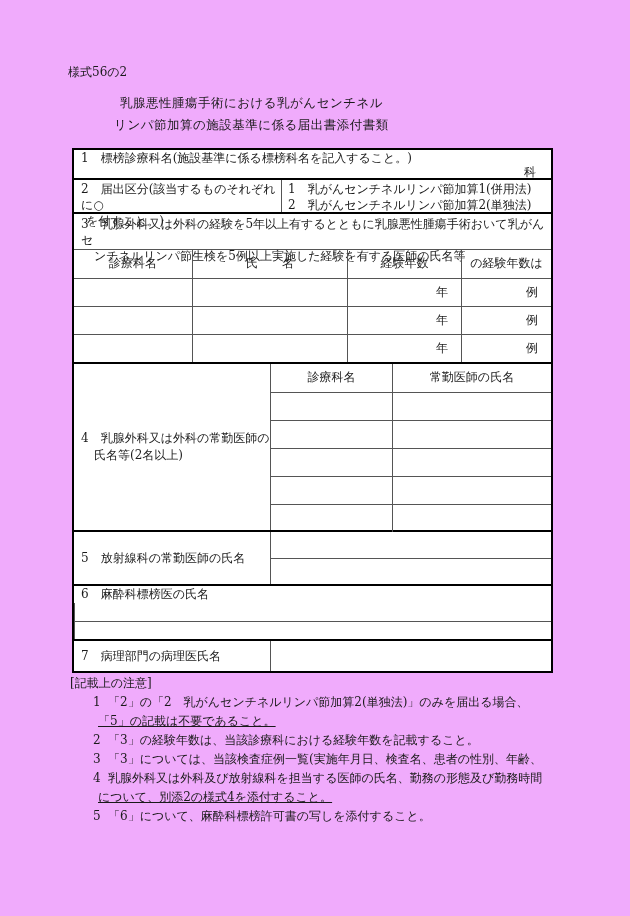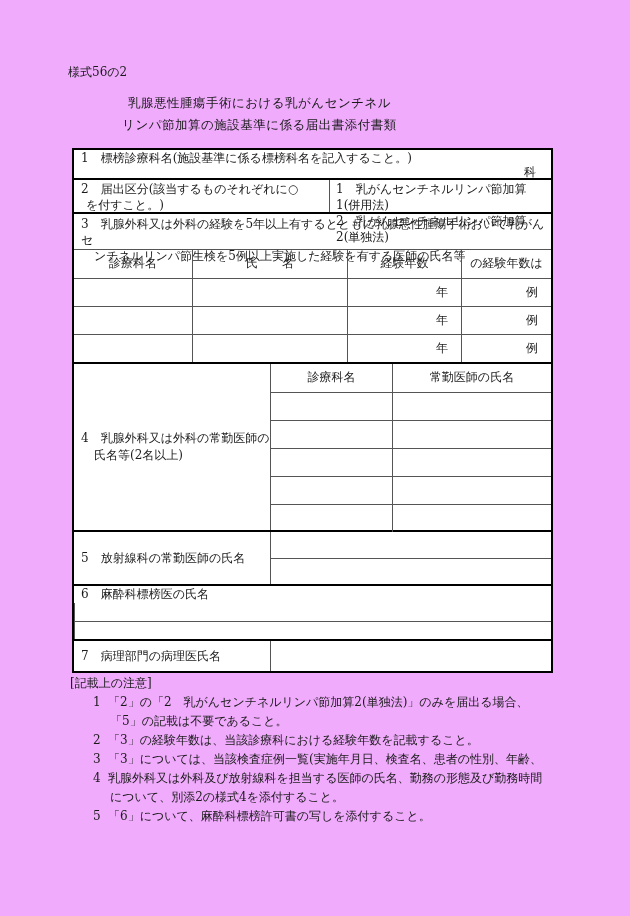--- a/index.html
+++ b/index.html
@@ -6,37 +6,37 @@
   html, body { background: #fdfdfd; }
   body {
     width: 630px; height: 916px;
     font-family: "DejaVu Serif", "Liberation Serif", serif;
     color: #1a1a1a; font-size: 12px;
   }
   .page { position: relative; width: 630px; height: 916px; overflow: hidden; background: #f0abfc; }
 
   .form-code { position: absolute; left: 68px; top: 64px; font-size: 12px; }
 
-  .title { position: absolute; left: 8px; top: 92px; width: 503px; text-align: center;
+  .title { position: absolute; left: 0; top: 92px; width: 503px; text-align: center;
            font-size: 12.5px; line-height: 22px; letter-spacing: 0.5px; }
 
   .form { position: absolute; left: 72px; top: 148px; width: 477px;
           box-sizing: content-box; border: 2px solid #000; background: #fff; }
 
   .sec { border-bottom: 2px solid #000; width: 477px; }
   .sec:last-child { border-bottom: none; }
   .flex { display: flex; }
 
   
   .sec1 { height: 30px; padding: 1px 15px 0 7px; line-height: 14px; }
   .s1unit-row { text-align: right; line-height: 15px; }
 
   
   .sec2 { height: 34px; }
-  .s2left  { width: 256px; border-right: 1px solid #555; padding: 1px 2px 0 7px; line-height: 16px; }
+  .s2left  { width: 208px; border-right: 1px solid #555; padding: 1px 2px 0 7px; line-height: 16px; }
   .s2right { flex: 1; padding: 1px 2px 0 6px; line-height: 16px; }
 
   
   .sec3head { height: 36px; padding: 2px 2px 0 7px; line-height: 16px; border-bottom: 1px solid #555; }
   .indent-sm  { text-indent: 5px; }
   .indent-1ch { text-indent: 13px; }
 
   .t3row { display: flex; height: 28px; }
   .t3row + .t3row { border-top: 1px solid #555; }
   .t3row .c { line-height: 27px; }
@@ -64,21 +64,21 @@
   .rows2 { flex: 1; border-left: 1px solid #555; display: flex; flex-direction: column; }
   .rows2 .r { flex: 1; }
   .rows2 .r + .r { border-top: 1px solid #555; }
   .row1 { flex: 1; border-left: 1px solid #555; }
 
   
   .notes { position: absolute; left: 70px; top: 674px; width: 556px;
            font-size: 12px; line-height: 19px; white-space: nowrap; }
   .note-item { margin-left: 23px; }
   .nnum { display: inline-block; width: 15px; }
-  .ncont { margin-left: 17px; }
+  .ncont { margin-left: 5px; text-decoration: underline; }
 </style>
 </head>
 <body>
 
 <div class="page">
 
   <div class="form-code">様式56の2</div>
 
   <div class="title">
     <div>乳腺悪性腫瘍手術における乳がんセンチネル</div>

